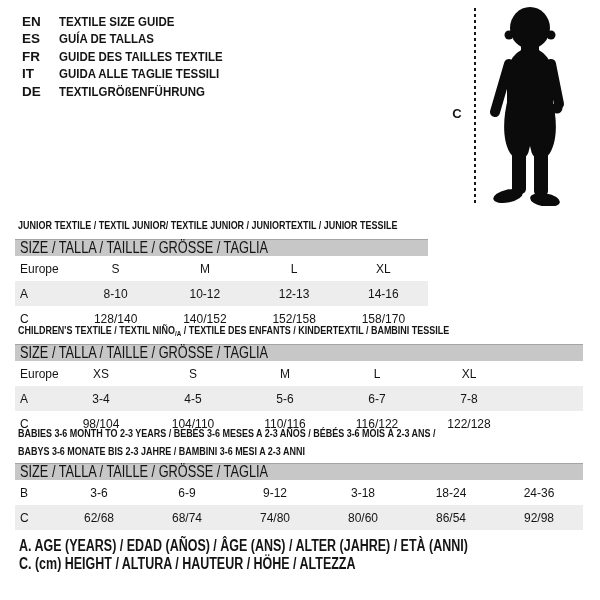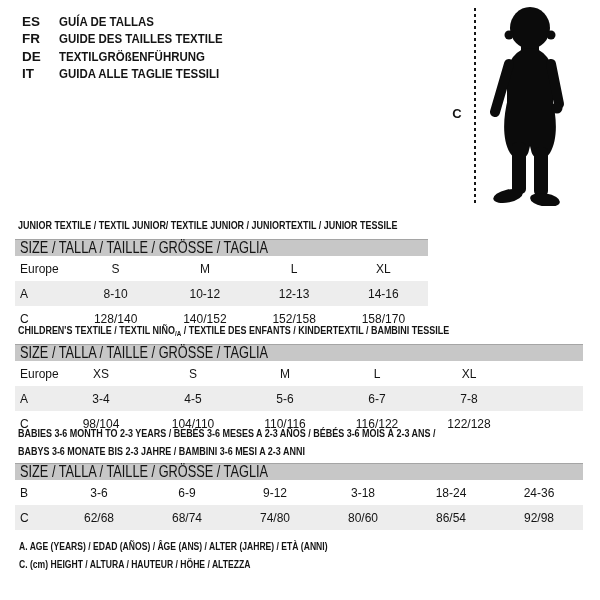--- a/index.html
+++ b/index.html
@@ -44,42 +44,46 @@
     height:17px;background:var(--bar-bg,#c7c7c7);border-top:1px solid var(--bar-border,#a5a5a5);
     display:flex;align-items:center;padding-left:5px;box-sizing:border-box;font-size:17px;
   }
   .tbl-row{height:25px;display:flex;align-items:center;}
   .tbl-row.alt{background:var(--row-alt,#ededed);}
   .row-label{padding-left:5px;box-sizing:border-box;flex:0 0 auto;}
   .cell{flex:1 1 0;text-align:center;}
   .cell-filler{flex:0 0 auto;}
 
   
-  .footnotes{position:absolute;left:19px;top:537px;font-weight:bold;font-size:11px;}
+  .footnotes{position:absolute;left:19px;top:537px;font-weight:bold;font-size:16px;}
   .footnote{line-height:18.2px;white-space:nowrap;}
 </style>
 </head>
 <body style="--bar-bg: #c7c7c7; --bar-border: #a5a5a5; --row-alt: #ededed; color: rgb(20, 20, 20);">
 
 <div class="lang-block">
   <div class="lang-row">
+    <span class="lang-code">EN</span>
+    <span class="cond85">TEXTILE SIZE GUIDE</span>
+  </div>
+  <div class="lang-row">
     <span class="lang-code">ES</span>
     <span class="cond85">GUÍA DE TALLAS</span>
   </div>
   <div class="lang-row">
     <span class="lang-code">FR</span>
     <span class="cond85">GUIDE DES TAILLES TEXTILE</span>
   </div>
   <div class="lang-row">
+    <span class="lang-code">IT</span>
+    <span class="cond85">GUIDA ALLE TAGLIE TESSILI</span>
+  </div>
+  <div class="lang-row">
     <span class="lang-code">DE</span>
     <span class="cond85">TEXTILGRÖßENFÜHRUNG</span>
-  </div>
-  <div class="lang-row">
-    <span class="lang-code">IT</span>
-    <span class="cond85">GUIDA ALLE TAGLIE TESSILI</span>
   </div>
 </div>
 
 <div class="dash-line"></div>
 <div class="c-label">C</div>
 <svg class="baby" width="90" height="200" viewBox="0 0 90 200" aria-hidden="true">
   <g fill="#0b0b0b" stroke="none">
     <ellipse cx="48" cy="22" rx="20" ry="21"></ellipse>
     <circle cx="27" cy="29" r="4.5"></circle>
     <circle cx="69" cy="29" r="4.5"></circle>

